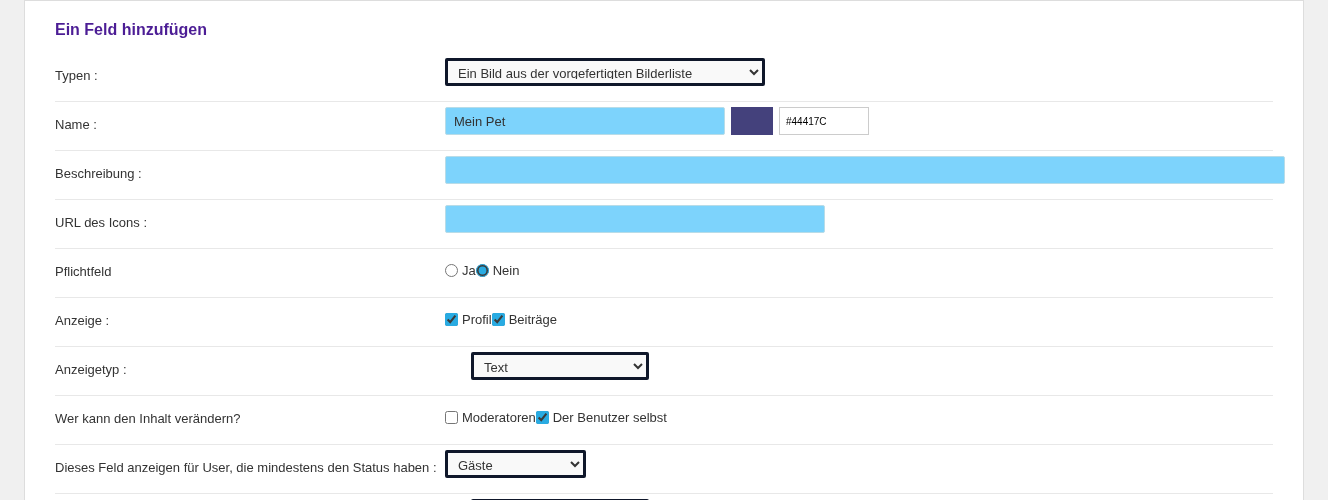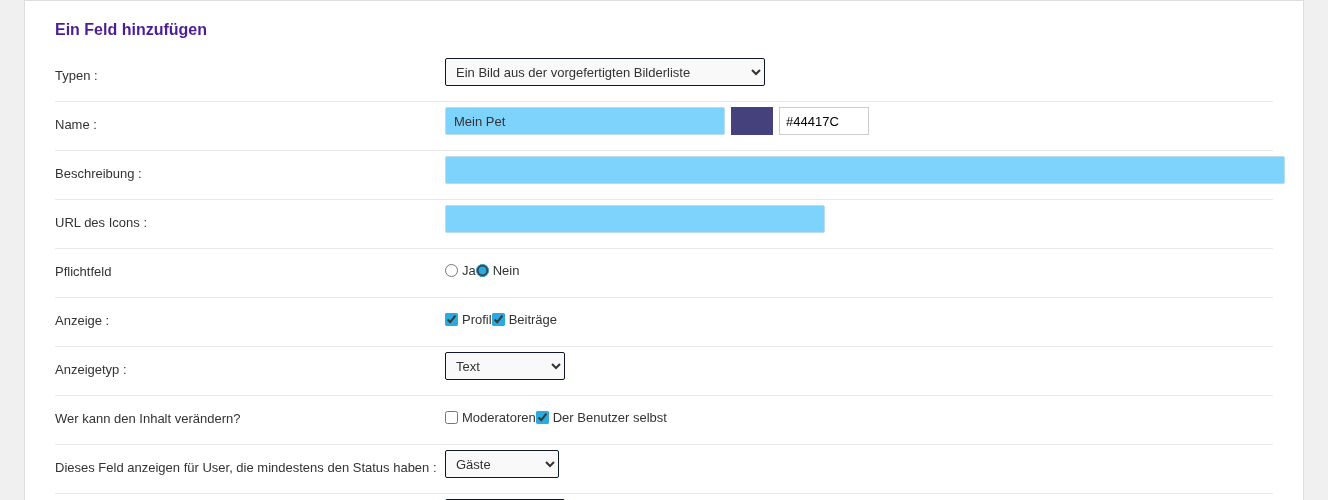--- a/index.html
+++ b/index.html
@@ -39,36 +39,37 @@
       padding-top: 6px;
     }
     .form-control-wrap {
       flex: 1;
       display: flex;
       align-items: center;
       flex-wrap: wrap;
       gap: 6px;
     }
     select.form-select {
-      border: 1px solid #0f172a;
+      border: 3px solid #0f172a;
       background: #f9f9f9;
       padding: 4px 6px;
       font-size: 13px;
       color: #333;
       border-radius: 2px;
       height: 28px;
     }
     select.form-select-wide {
       width: 320px;
     }
     select.form-select-medium {
-      width: 120px;
+      width: 178px;
+      margin-left: 26px;
     }
     select.form-select-small {
-      width: 114px;
+      width: 141px;
     }
     input.text-input {
       border: 1px solid #b8dce8;
       background: #7dd3fc;
       padding: 4px 8px;
       font-size: 13px;
       color: #333;
       border-radius: 2px;
       height: 28px;
     }
@@ -86,21 +87,21 @@
       height: 28px;
       background: #44417c;
       border: none;
       cursor: pointer;
     }
     input.color-hex {
       width: 90px;
       border: 1px solid #ccc;
       background: #fff;
       padding: 4px 6px;
-      font-size: 13px;
+      font-size: 10px;
       height: 28px;
     }
     .radio-group, .checkbox-group {
       display: flex;
       align-items: center;
       padding-top: 4px;
     }
     .radio-item, .checkbox-item {
       display: flex;
       align-items: center;

